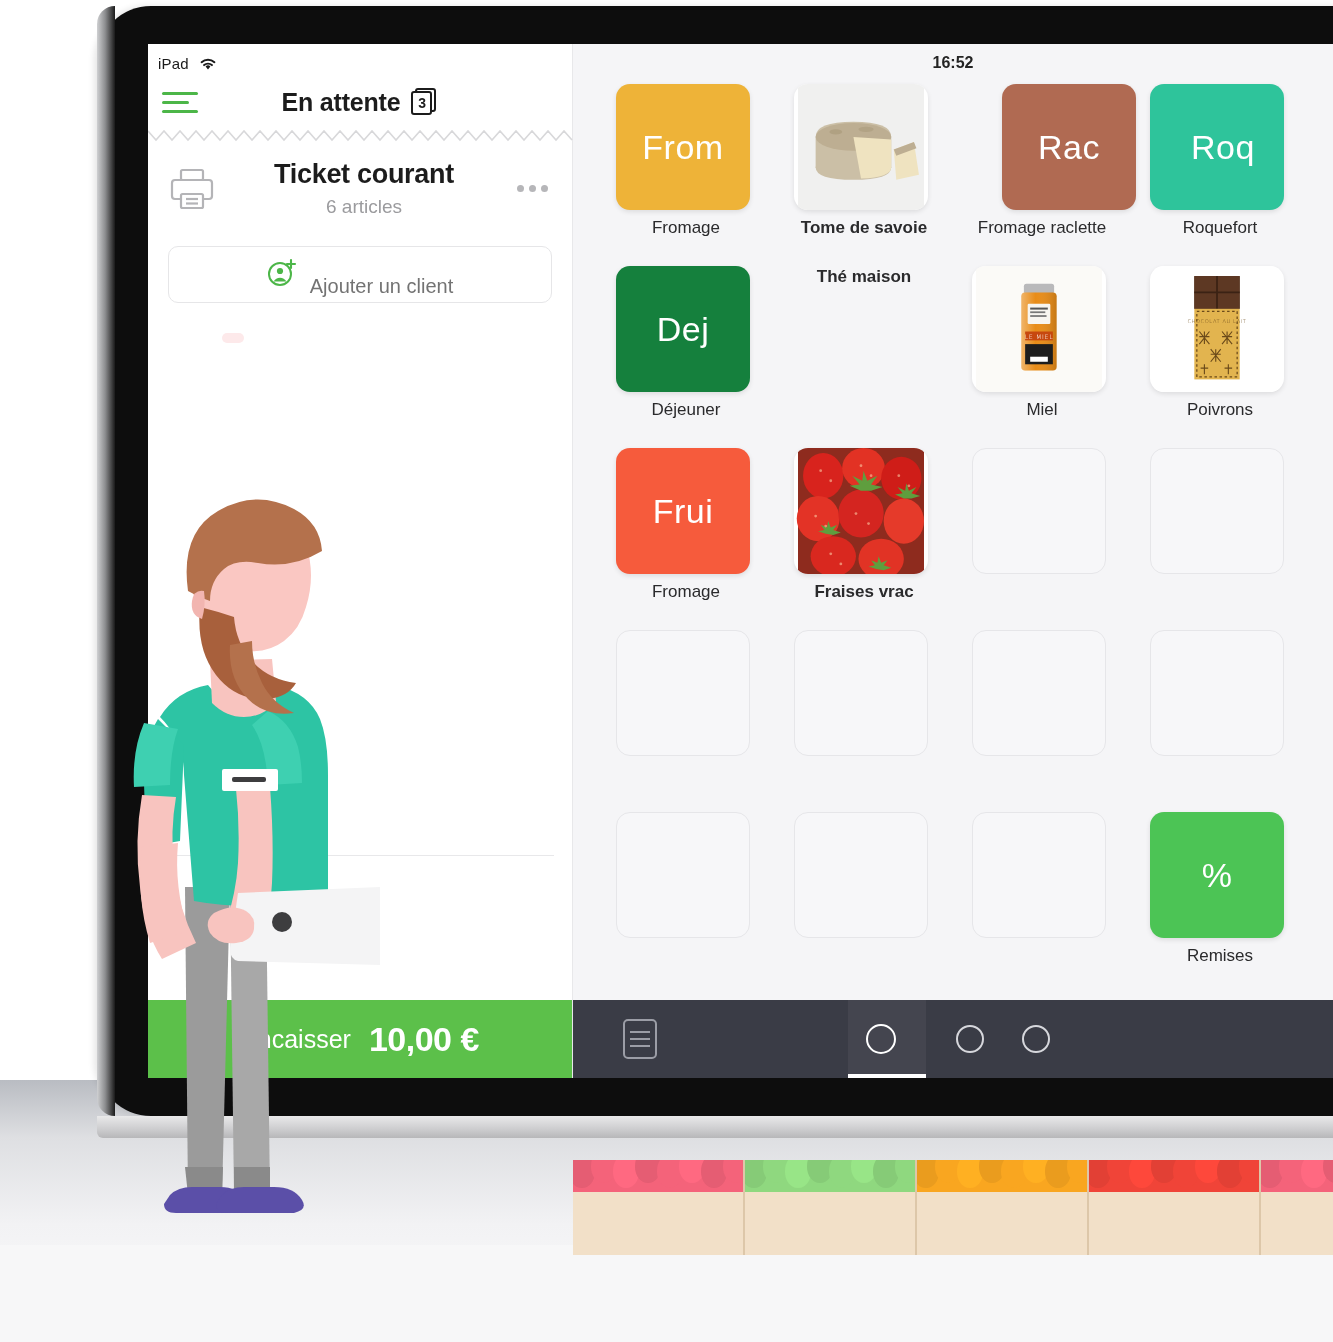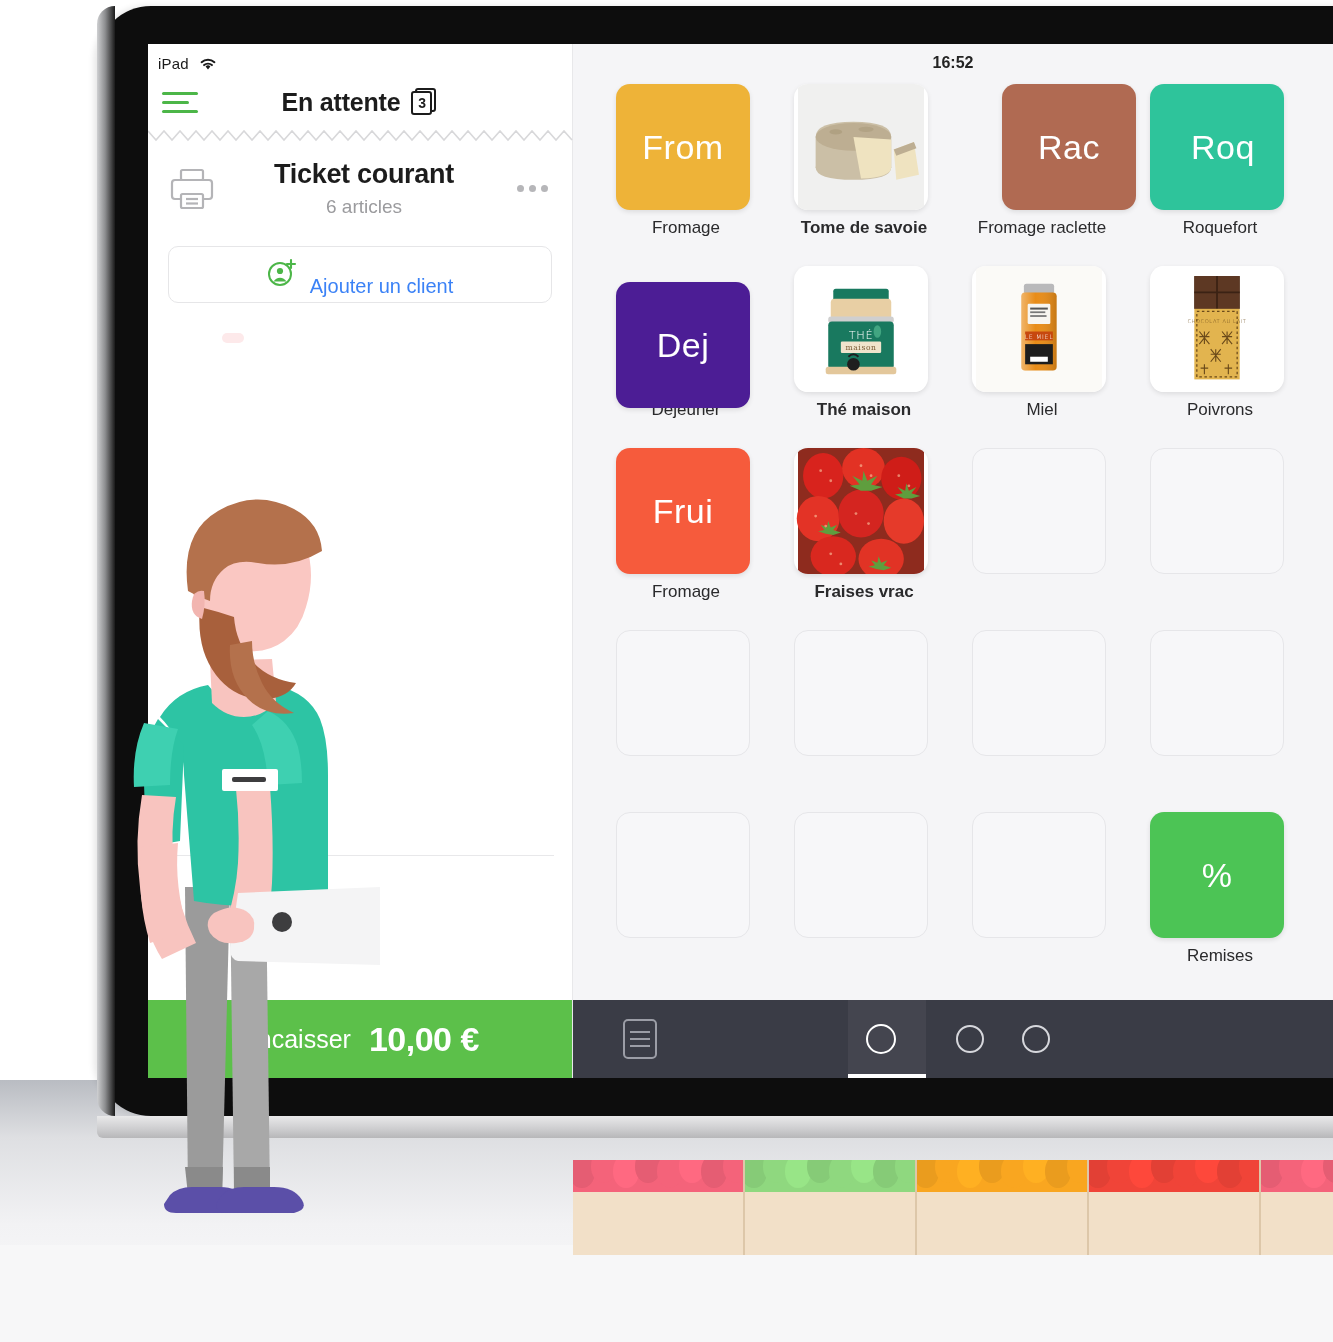--- a/index.html
+++ b/index.html
@@ -100,21 +100,21 @@
   .ticket-head-mid { flex:1; text-align:center; }
   .ticket-title { font-size:27px; font-weight:700; color:#1c1c1c; letter-spacing:-.3px; }
   .ticket-sub { font-size:19px; color:#9b9b9e; margin-top:6px; }
   .dots { width:44px; flex:0 0 44px; display:flex; gap:5px; justify-content:center; align-items:center; }
   .dots span { width:7px; height:7px; border-radius:50%; background:#b6b6b9; }
 
   .add-client {
     margin:22px 20px 0 20px; height:57px; border:1px solid #e6e6e8; border-radius:10px;
     display:flex; align-items:center; justify-content:center; gap:13px; cursor:pointer;
   }
-  .add-client .lbl { font-size:20px; color:#3b82f6;margin-top:24px; }
+  .add-client .lbl { font-size:20px; color:#737373;margin-top:24px; }
 
   .items { margin-top:22px; padding:0 20px; flex:1; }
   .item-row { display:flex; align-items:flex-start; margin-bottom:8px; }
   .item-qty { width:54px; font-size:21px; color:#1c1c1c; }
   .item-name { flex:1; font-size:21px; font-weight:600; color:#1c1c1c; }
   .item-price { font-size:21px; font-weight:600; color:#1c1c1c; white-space:nowrap; }
   .sub-row { display:flex; align-items:center; margin:7px 0 18px 54px; }
   .promo-tag {
     background:#fde9ea; color:#f4777f; font-size:15px; padding:5px 11px; border-radius:7px;
   }
@@ -419,45 +419,27 @@
             <div class="cell">
               <div class="tile-box">
                 <div class="tile" style="background: rgb(46, 196, 155); padding-left: 12px;">
                   <span>Roq</span>
                 </div>
               </div>
               <div class="cell-label">Roquefort</div>
             </div>
             <div class="cell">
               <div class="tile-box">
-                <div class="tile stack" style="background: #4c1d95; margin-top: 16px;">
+                <div class="tile stack" style="background: #15803d;">
                   <span>Dej</span>
                 </div>
               </div>
               <div class="cell-label">Déjeuner</div>
             </div>
             <div class="cell">
-              <div class="tile-box">
-                <div class="tile photo">
-    <svg viewBox="0 0 100 100" class="art">
-      <rect width="100" height="100" fill="#ffffff"></rect>
-      <rect x="28" y="18" width="44" height="10" rx="2" fill="#18795f"></rect>
-      <rect x="26" y="26" width="48" height="16" rx="3" fill="#e8cfa4"></rect>
-      <rect x="24" y="40" width="52" height="5" rx="2" fill="#cfcfcf"></rect>
-      <rect x="24" y="44" width="52" height="38" rx="3" fill="#19795f"></rect>
-      <rect x="22" y="80" width="56" height="6" rx="2" fill="#e3c79b"></rect>
-      <text x="50" y="58" font-size="9" fill="#fff" text-anchor="middle" font-family="DejaVu Sans">THÉ</text>
-      <rect x="34" y="60" width="32" height="9" rx="1" fill="#f0e4cc"></rect>
-      <text x="50" y="67" font-size="6" fill="#7a5a34" text-anchor="middle" font-family="DejaVu Serif">maison</text>
-      <circle cx="44" cy="78" r="5" fill="#1f1f1f"></circle>
-      <path d="M40 72 q4 -4 8 0" stroke="#1f1f1f" stroke-width="1.5" fill="none"></path>
-      <ellipse cx="63" cy="52" rx="3" ry="5" fill="#4bb08a" opacity=".8"></ellipse>
-    </svg>
-                </div>
-              </div>
               <div class="cell-label bold">Thé maison</div>
             </div>
             <div class="cell">
               <div class="tile-box">
                 <div class="tile photo">
     <svg viewBox="0 0 100 100" class="art">
       <rect width="100" height="100" fill="#fbfaf7"></rect>
       <rect x="38" y="14" width="24" height="8" rx="2" fill="#b9b9bb"></rect>
       <rect x="36" y="21" width="28" height="62" rx="3" fill="#e88c18"></rect>
       <rect x="36" y="21" width="28" height="62" rx="3" fill="url(#hg)"></rect>

